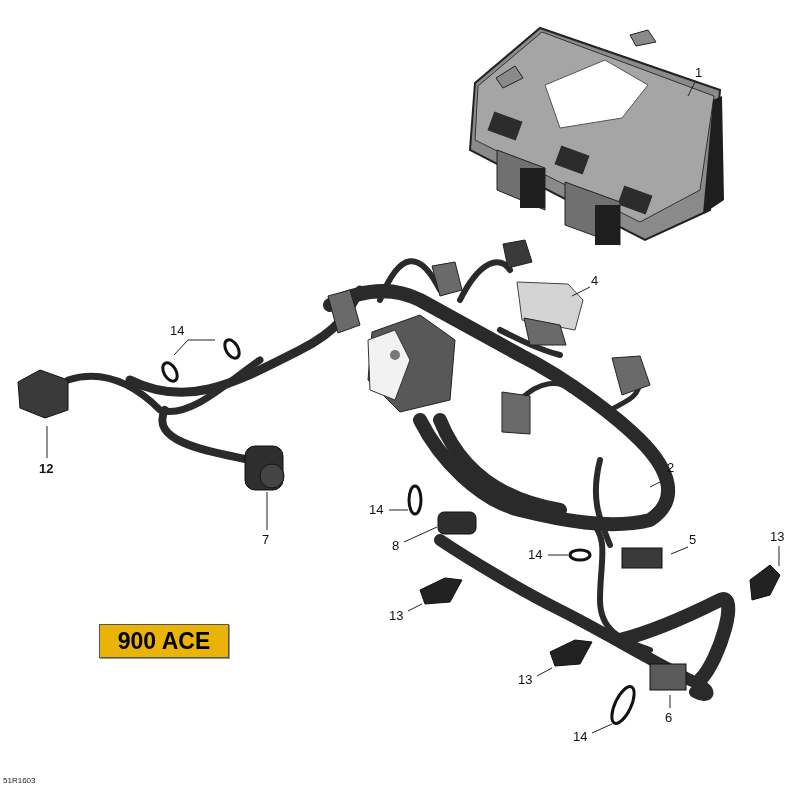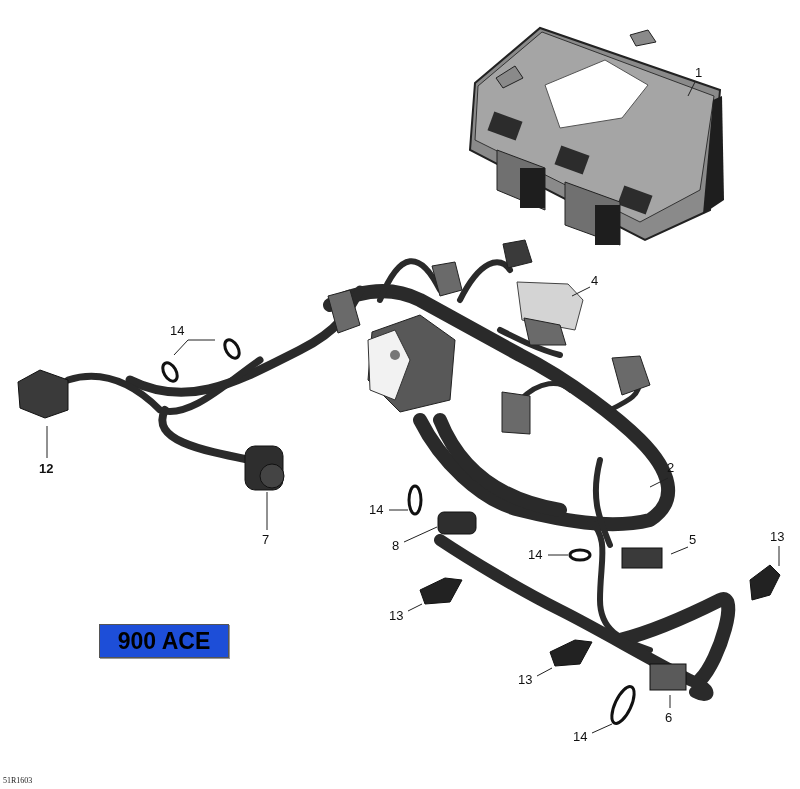--- a/index.html
+++ b/index.html
@@ -1,24 +1,24 @@
 <!DOCTYPE html>
 <html><head>
 <meta charset="utf-8">
 <style>
   html, body { margin: 0; padding: 0; background: #ffffff; }
   body { width: 800px; height: 789px; position: relative; overflow: hidden;
          font-family: "Liberation Sans", sans-serif; }
   #diagram { position: absolute; left: 0; top: 0; width: 800px; height: 789px; }
   .callout { position: absolute; font-size: 13px; color: #111; line-height: 1; }
   .model-box { position: absolute; left: 99px; top: 624px; width: 128px; height: 32px;
-               border: 1px solid #555; box-shadow: 1px 1px 0 #999; background: #1d4ed8;
+               border: 1px solid #555; box-shadow: 1px 1px 0 #999; background: #eab308;
                display: flex; align-items: center; justify-content: center;
                font-weight: bold; font-size: 23px; color: #000; }
-  .drawing-id { position: absolute; left: 3px; top: 776px; font-size: 8px; color: #222; font-family: Liberation Serif, serif; }
+  .drawing-id { position: absolute; left: 3px; top: 776px; font-size: 8px; color: #222; }
 </style>
 </head>
 <body>
 
 <svg id="diagram" viewBox="0 0 800 789" xmlns="http://www.w3.org/2000/svg">
 
   <g>
     <polygon points="475,83 540,28 720,90 710,210 645,240 470,150" fill="#8a8a8a" stroke="#222" stroke-width="2"></polygon>
     <polygon points="478,86 542,32 714,96 700,190 640,222 475,140" fill="#a5a5a5" stroke="#333" stroke-width="1"></polygon>
     <polygon points="545,85 605,60 648,85 622,118 560,128" fill="#ffffff" stroke="#555" stroke-width="1"></polygon>

